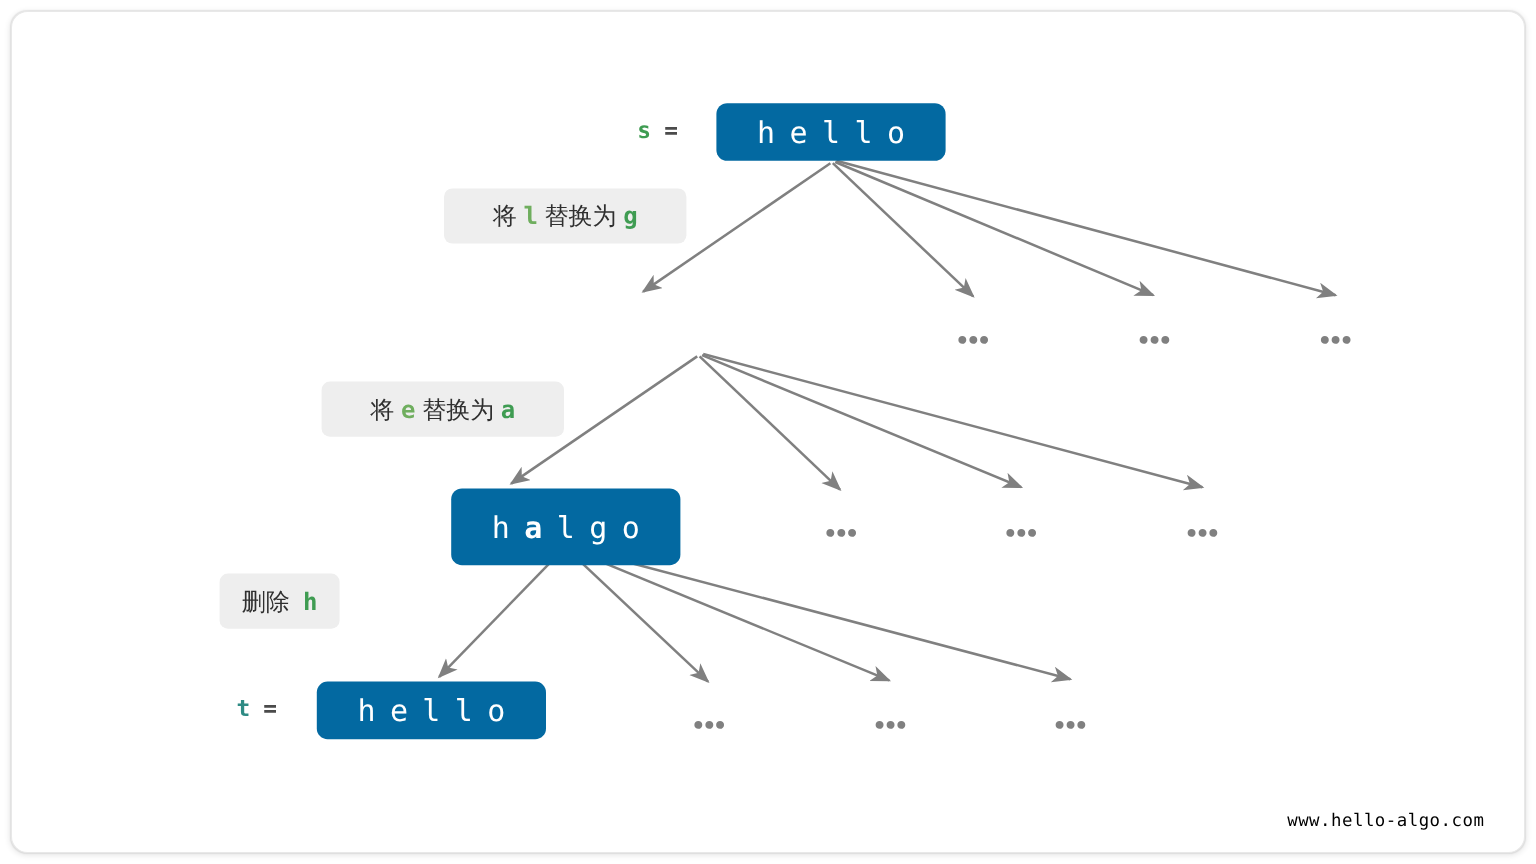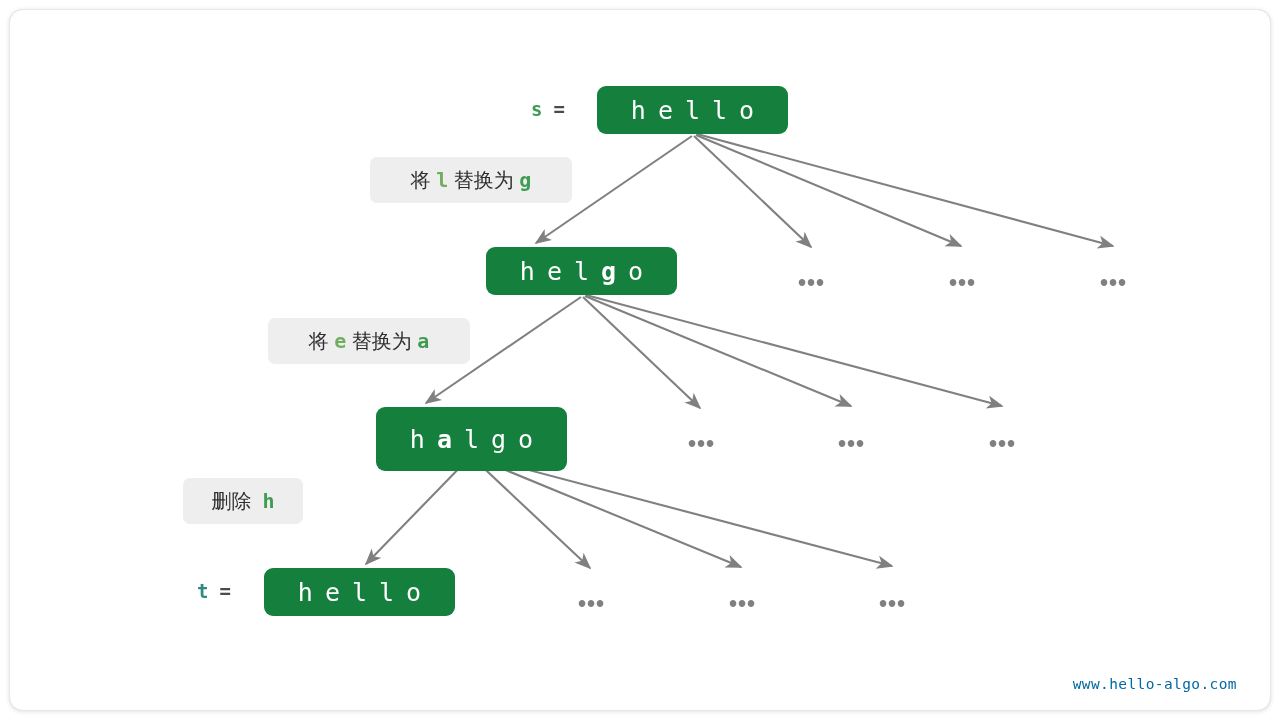--- a/index.html
+++ b/index.html
@@ -40,21 +40,21 @@
     left: 0;
     top: 0;
     width: 1280px;
     height: 720px;
     pointer-events: none;
   }
 
   
   .node {
     position: absolute;
-    background: #15803d;
+    background: #0369a1;
     border-radius: 9px;
     color: #ffffff;
     font-family: "DejaVu Sans Mono", "Liberation Mono", monospace;
     font-size: 25px;
     letter-spacing: 12px;
     text-indent: 12px;
     display: flex;
     align-items: center;
     justify-content: center;
     box-sizing: border-box;
@@ -114,21 +114,21 @@
     letter-spacing: 1px;
     line-height: 1;
     white-space: pre;
   }
 
   
   #watermark {
     position: absolute;
     right: 43px;
     bottom: 28px;
-    color: #0369a1;
+    color: #000000;
     font-family: "DejaVu Sans Mono", "Liberation Mono", monospace;
     font-size: 14.5px;
     letter-spacing: 0.4px;
     white-space: pre;
   }
 </style>
 </head>
 <body>
 
 <div id="canvas">
@@ -169,23 +169,20 @@
   <div class="chip" style="left:370px; top:157px; width:202px; height:46px;">
     <span>将</span>
     <span>&nbsp;</span>
     <span class="code g-light">l</span>
     <span>&nbsp;</span>
     <span>替换为</span>
     <span>&nbsp;</span>
     <span class="code g-dark">g</span>
   </div>
 
-  <div class="node" style="left:486px; top:247px; width:191px; height:48px;">
-    <span id="node-helgo-text"><span class="ch">h</span><span class="ch">e</span><span class="ch">l</span><span class="ch hl">g</span><span class="ch">o</span></span>
-  </div>
 
   <div class="ellipsis" style="left:798px; top:272px;">•••</div>
   <div class="ellipsis" style="left:949px; top:272px;">•••</div>
   <div class="ellipsis" style="left:1100px; top:272px;">•••</div>
 
   <div class="chip" style="left:268px; top:318px; width:202px; height:46px;">
     <span>将</span>
     <span>&nbsp;</span>
     <span class="code g-light">e</span>
     <span>&nbsp;</span>
@@ -195,21 +192,21 @@
   </div>
 
   <div class="node" style="left:376px; top:407px; width:191px; height:64px;">
     <span id="node-halgo-text"><span class="ch">h</span><span class="ch hl">a</span><span class="ch">l</span><span class="ch">g</span><span class="ch">o</span></span>
   </div>
 
   <div class="ellipsis" style="left:688px; top:433px;">•••</div>
   <div class="ellipsis" style="left:838px; top:433px;">•••</div>
   <div class="ellipsis" style="left:989px; top:433px;">•••</div>
 
-  <div class="chip" style="left:183px; top:478px; width:120px; height:46px;">
+  <div class="chip" style="left:183px; top:478px; width:100px; height:46px;">
     <span>删除</span>
     <span>&nbsp;&nbsp;</span>
     <span class="code g-dark">h</span>
   </div>
 
   <div class="varlabel var-t" style="left:197px; top:580px;">
     <span class="name">t</span>
     <span class="eq">=</span>
   </div>
 

